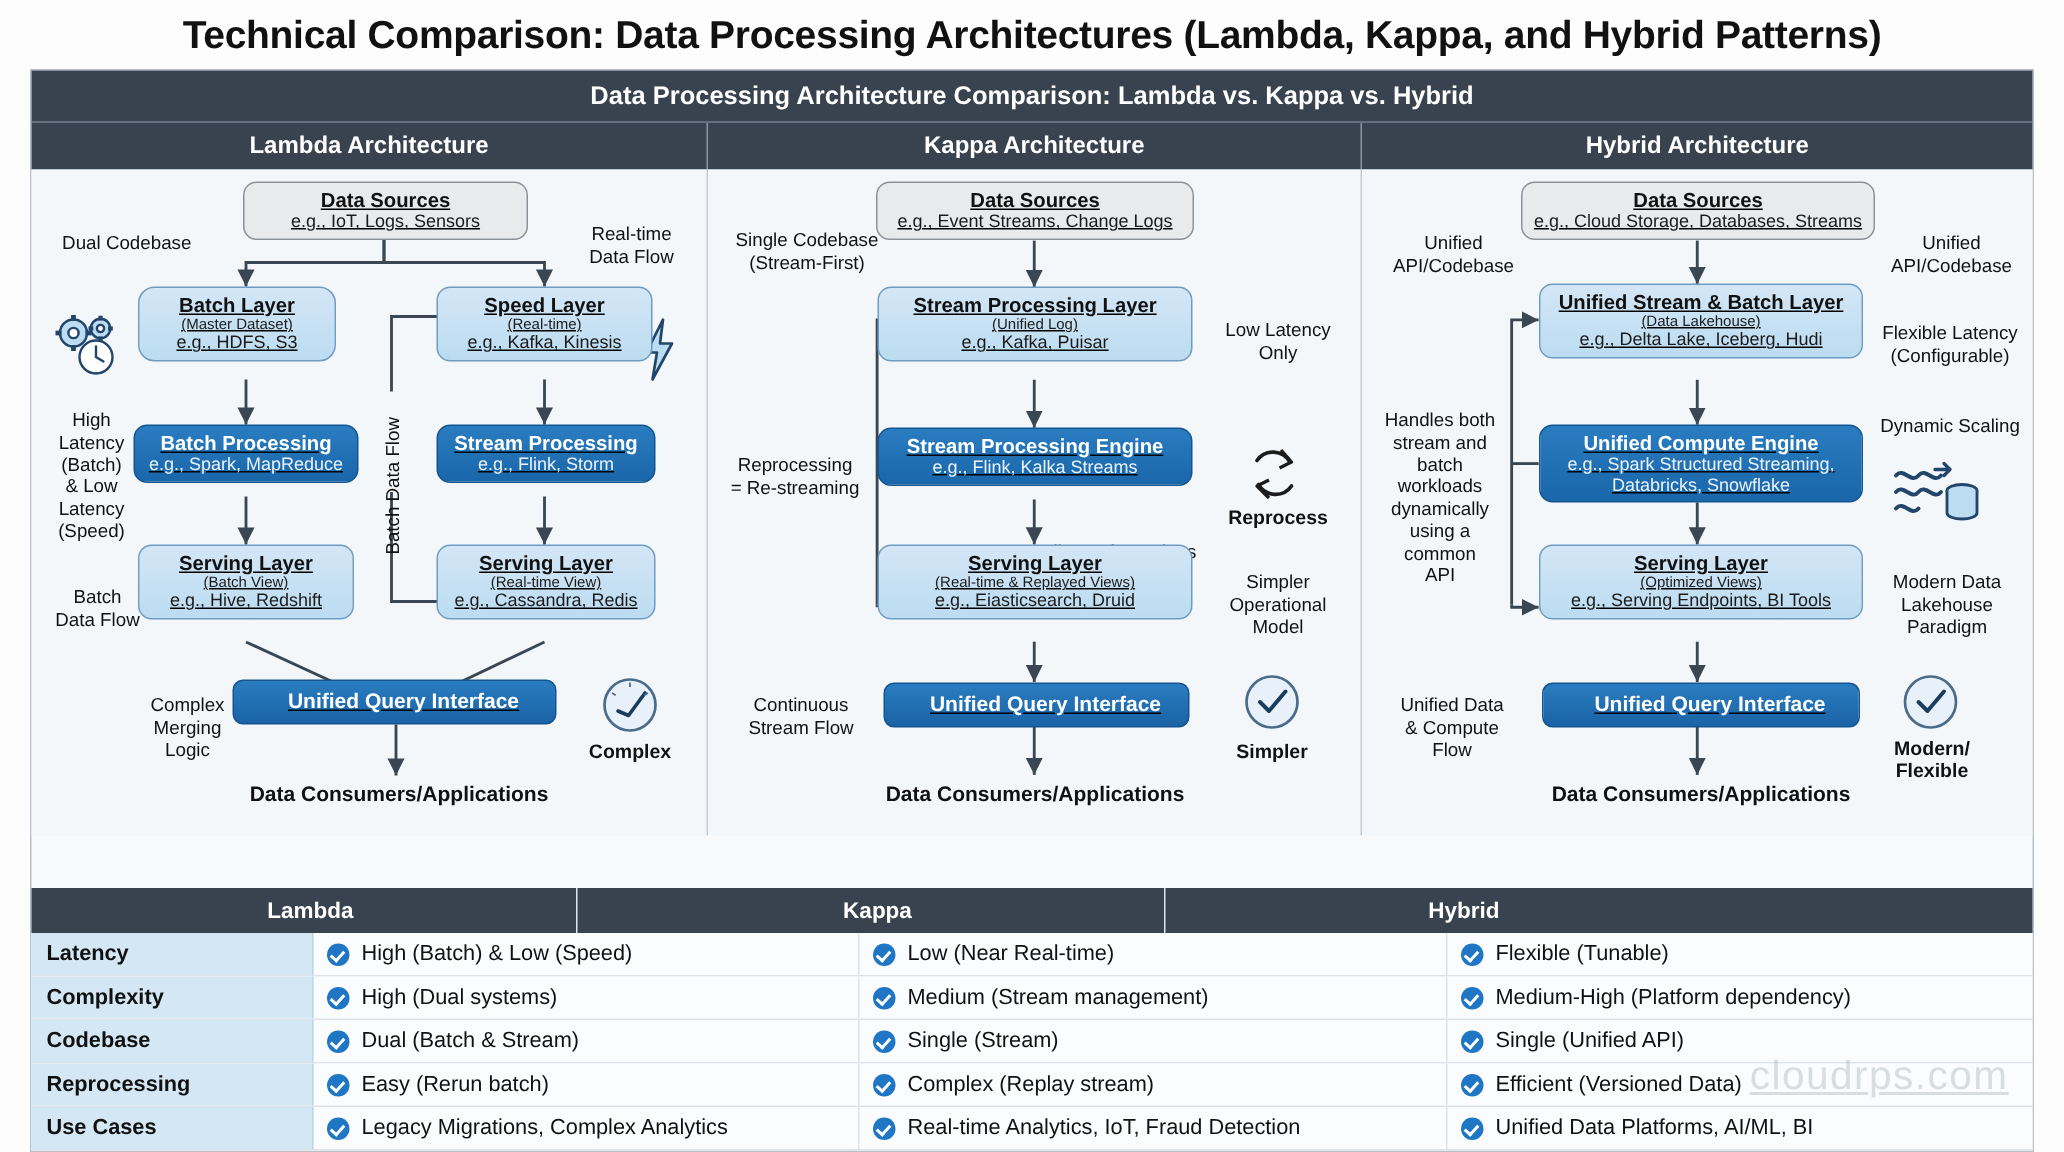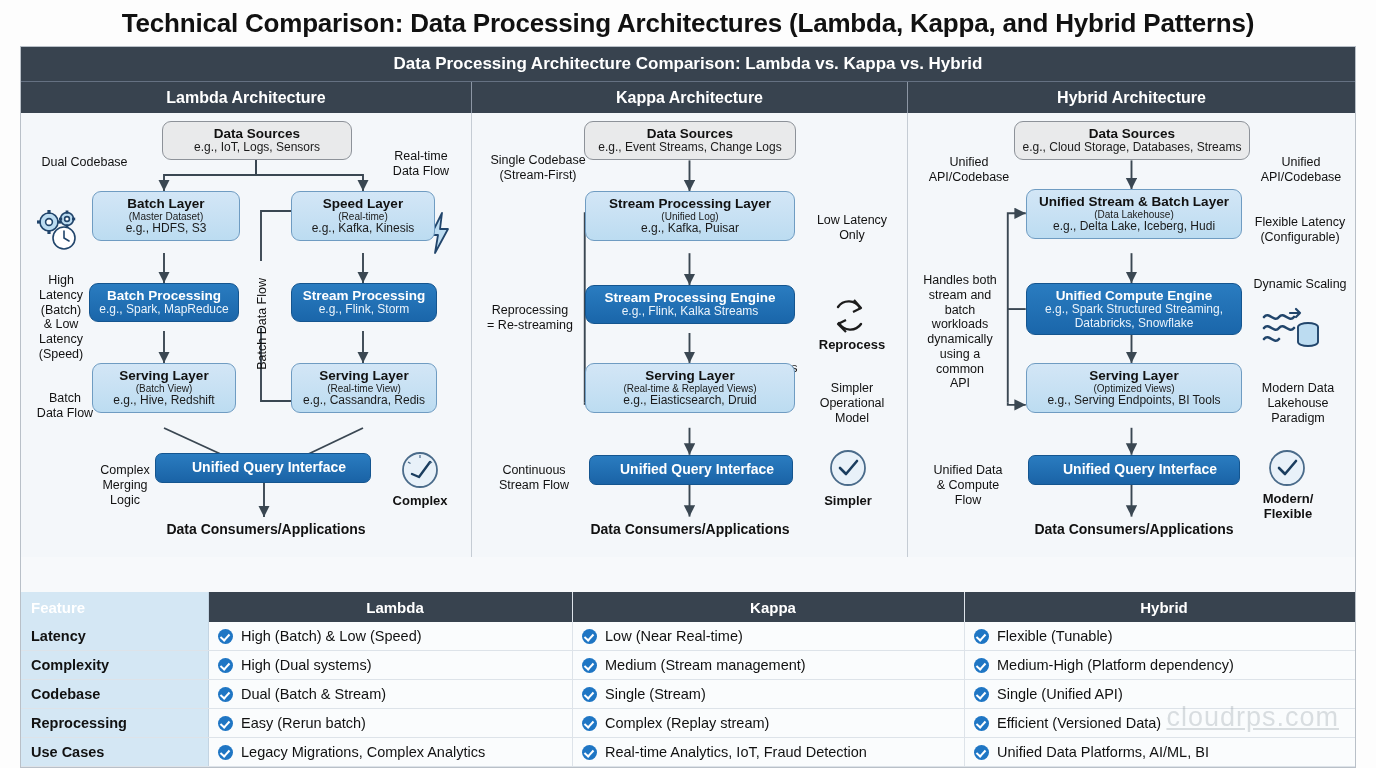--- a/index.html
+++ b/index.html
@@ -28,21 +28,21 @@
   .colhead + .colhead { border-left:1px solid #8c96a4; }
   .ch1 { width:450px; } .ch2 { width:436px; } .ch3 { width:448px; }
 
   .panels { display:flex; height:444px; background:#f4f7fa; }
   .panel { position:relative; }
   .panel + .panel { border-left:1px solid #c5ccd4; }
   .p1 { width:450px; } .p2 { width:436px; } .p3 { width:448px; }
 
   
   .node { position:absolute; border:1.6px solid #7b98b5; border-radius:9px;
-          text-align:center; padding:4px 6px; line-height:1.12; }
+          text-align:center; padding:4px 6px; line-height:1.12;text-decoration:underline; }
   .node .t { font-weight:bold; font-size:13.5px; color:#111; display:block; }
   .node .s { font-size:10px; color:#1a1a1a; display:block; }
   .node .e { font-size:12px; color:#1a1a1a; display:block; }
   .src { background:#e9eaeb; border-color:#8d9299; }
   .lite { background:linear-gradient(#d3e6f6,#bcdcf1); border-color:#6f9cc2; }
   .dark { background:linear-gradient(#2a7cc0,#1a66aa); border-color:#14558f; }
   .dark .t { color:#fff; } .dark .e { color:#eaf3fb; }
   .uqi { background:linear-gradient(#2a7cc0,#1a63a6); border-color:#14558f;
          border-radius:7px; display:flex; align-items:center; justify-content:center; }
   .uqi span { color:#fff; font-weight:bold; font-size:14px;margin-left:12px; }
@@ -169,21 +169,21 @@
         <div class="icon" style="left:406px; top:98px;">
           <svg width="26" height="44" viewBox="0 0 26 44">
             <path d="M15,2 L4,24 L11,24 L8,42 L21,18 L13,18 Z" fill="#bcdcf1" stroke="#21456b" stroke-width="1.8" stroke-linejoin="round"></path>
           </svg>
         </div>
 
         <div class="node src" style="left:141px; top:8px; width:190px;">
           <span class="t">Data Sources</span>
           <span class="e">e.g., IoT, Logs, Sensors</span>
         </div>
-        <div class="node lite" style="left:71px; top:78px; width:148px;">
+        <div class="node lite" style="left:71px; top:78px; width:132px;border-radius:11px;">
           <span class="t">Batch Layer</span>
           <span class="s">(Master Dataset)</span>
           <span class="e">e.g., HDFS, S3</span>
         </div>
         <div class="node lite" style="left:270px; top:78px; width:144px;">
           <span class="t">Speed Layer</span>
           <span class="s">(Real-time)</span>
           <span class="e">e.g., Kafka, Kinesis</span>
         </div>
         <div class="node dark" style="left:68px; top:170px; width:150px;">
@@ -378,21 +378,20 @@
             <path d="M13,21 L19,27 L30,14" stroke="#1a3d5f" stroke-width="2.6" fill="none" stroke-linecap="round" stroke-linejoin="round"></path>
           </svg>
         </div>
         <div class="ann bold" style="left:336px; top:378px; width:88px; white-space:pre-line;">Modern/
 Flexible</div>
       </div>
     </div>
 
     <div class="tbl">
       <div class="trow head">
-        <div class="cell c0">Feature</div>
         <div class="cell c1">Lambda</div>
         <div class="cell c2">Kappa</div>
         <div class="cell c3">Hybrid</div>
       </div>
 
       <div class="trow body">
         <div class="cell c0">Latency</div>
         <div class="cell c1">
             <span class="chk"></span>
             <span>High (Batch) &amp; Low (Speed)</span>

